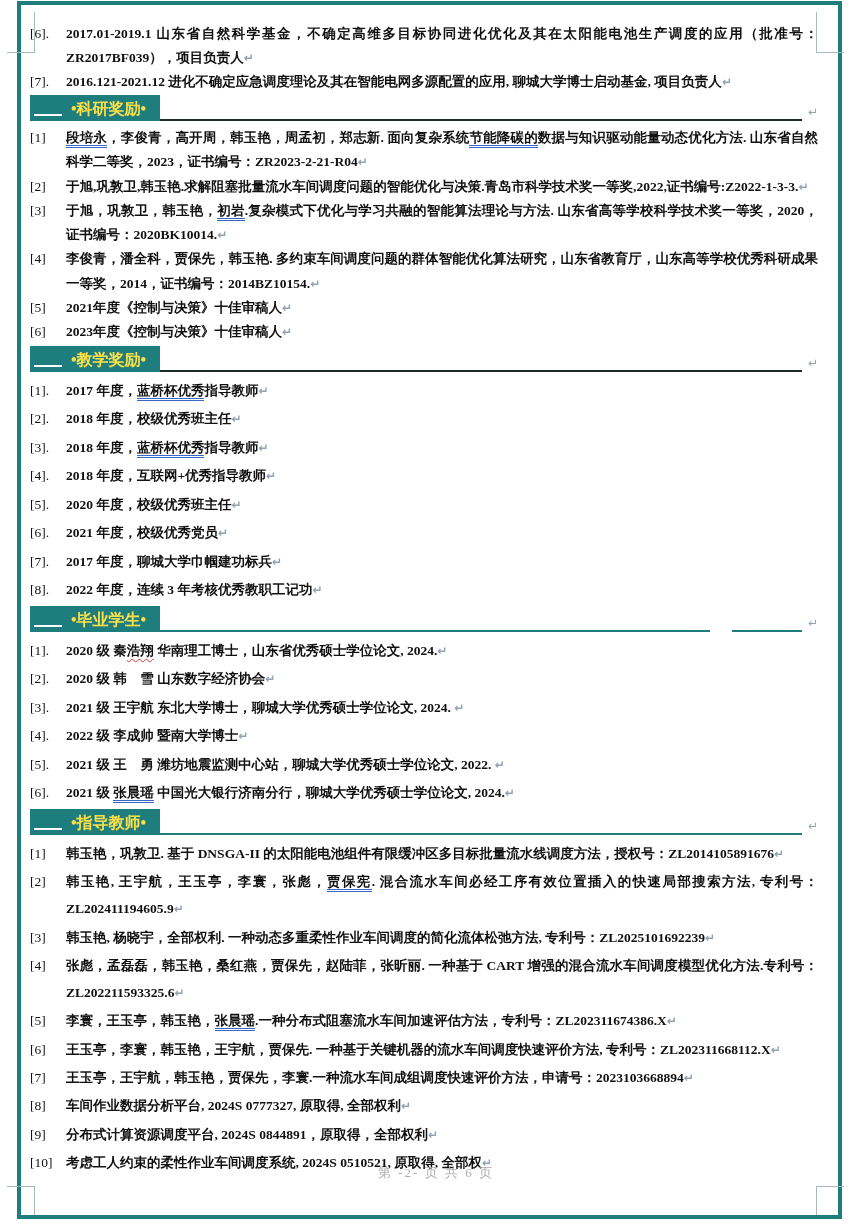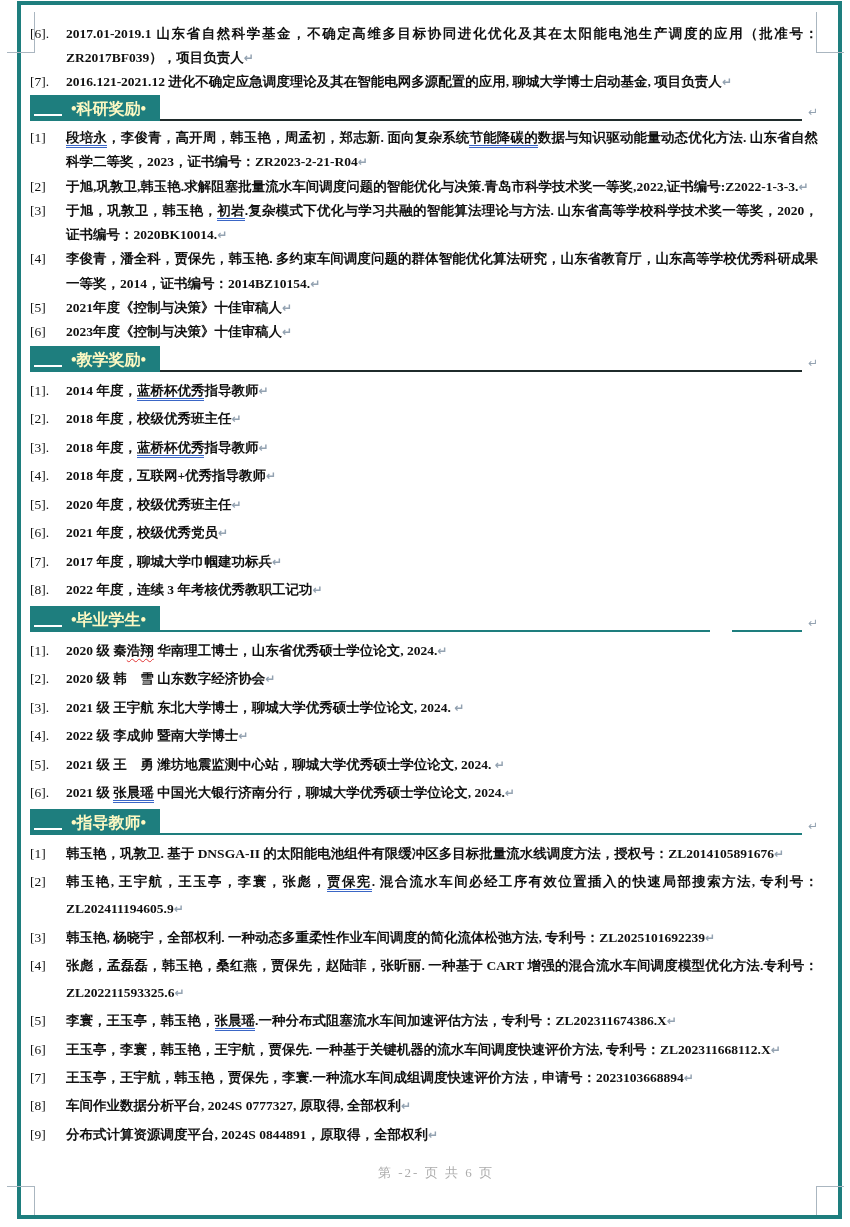--- a/index.html
+++ b/index.html
@@ -30,21 +30,21 @@
     font-size:13.5px;
   }
 
   
   .sec-header{
     display:flex;align-items:flex-end;
     height:25px;margin:2px 0 5px 0;
   }
   .hd-box{
     background:var(--teal,#1E7E7E);
-    color:#fef9c3;font-weight:bold;font-size:16px;
+    color:#fde047;font-weight:bold;font-size:16px;
     display:flex;align-items:flex-end;
     height:25px;line-height:23px;
     padding:0 14px 1px 4px;
     white-space:nowrap;
   }
   .hd-underscore{display:inline-block;width:28px;height:2px;background:#fff;margin:0 9px 4px 0;}
   .hd-rule{flex:1;height:25px;border-bottom:2px solid var(--teal,#1E7E7E);box-sizing:border-box;}
   .hd-rule-gap{width:22px;height:25px;}
   .hd-rule-2{width:70px;height:25px;border-bottom:2px solid var(--teal,#1E7E7E);box-sizing:border-box;}
   .hd-pilcrow{margin:0 0 2px 6px;}
@@ -134,21 +134,21 @@
         <div class="sec-header">
           <span class="hd-box">
             <span class="hd-underscore"></span>
             <span>•教学奖励•</span>
           </span>
           <span class="hd-rule" style="border-bottom-color: rgb(31, 43, 43);"></span>
           <span class="pilcrow hd-pilcrow">↵</span>
         </div>
         <div class="item">
           <span class="num">[1].</span>
-          <span class="txt"><span>2014 年度，</span><span class="u2">蓝桥杯优秀</span><span>指导教师</span><span class="pilcrow">↵</span></span>
+          <span class="txt"><span>2017 年度，</span><span class="u2">蓝桥杯优秀</span><span>指导教师</span><span class="pilcrow">↵</span></span>
         </div>
         <div class="item">
           <span class="num">[2].</span>
           <span class="txt"><span>2018 年度，校级优秀班主任</span><span class="pilcrow">↵</span></span>
         </div>
         <div class="item">
           <span class="num">[3].</span>
           <span class="txt"><span>2018 年度，</span><span class="u2">蓝桥杯优秀</span><span>指导教师</span><span class="pilcrow">↵</span></span>
         </div>
         <div class="item">
@@ -194,21 +194,21 @@
         <div class="item">
           <span class="num">[3].</span>
           <span class="txt"><span>2021 级 王宇航 东北大学博士，聊城大学优秀硕士学位论文, 2024. </span><span class="pilcrow">↵</span></span>
         </div>
         <div class="item">
           <span class="num">[4].</span>
           <span class="txt"><span>2022 级 李成帅 暨南大学博士</span><span class="pilcrow">↵</span></span>
         </div>
         <div class="item">
           <span class="num">[5].</span>
-          <span class="txt"><span>2021 级 王　勇 潍坊地震监测中心站，聊城大学优秀硕士学位论文, 2024. </span><span class="pilcrow">↵</span></span>
+          <span class="txt"><span>2021 级 王　勇 潍坊地震监测中心站，聊城大学优秀硕士学位论文, 2022. </span><span class="pilcrow">↵</span></span>
         </div>
         <div class="item">
           <span class="num">[6].</span>
           <span class="txt"><span>2021 级 </span><span class="u2">张晨瑶</span><span> 中国光大银行济南分行，聊城大学优秀硕士学位论文, 2024.</span><span class="pilcrow">↵</span></span>
         </div>
       </section>
       <section class="sec sec-patents">
         <div class="sec-header">
           <span class="hd-box">
             <span class="hd-underscore"></span>
@@ -246,17 +246,21 @@
           <span class="txt"><span>王玉亭，王宇航，</span><b>韩玉艳</b><span>，贾保先，李寰.一种流水车间成组调度快速评价方法，申请号：2023103668894</span><span class="pilcrow">↵</span></span>
         </div>
         <div class="item">
           <span class="num">[8]</span>
           <span class="txt"><span>车间作业数据分析平台, 2024S 0777327, 原取得, 全部权利</span><span class="pilcrow">↵</span></span>
         </div>
         <div class="item">
           <span class="num">[9]</span>
           <span class="txt"><span>分布式计算资源调度平台, 2024S 0844891，原取得，全部权利</span><span class="pilcrow">↵</span></span>
         </div>
+        <div class="item">
+          <span class="num">[10]</span>
+          <span class="txt"><span>考虑工人约束的柔性作业车间调度系统, 2024S 0510521, 原取得, 全部权</span><span class="pilcrow">↵</span></span>
+        </div>
       </section>
     </div>
 
   <div class="footer">第 -2- 页 共 6 页</div>
 </div>
 
 </body></html>

